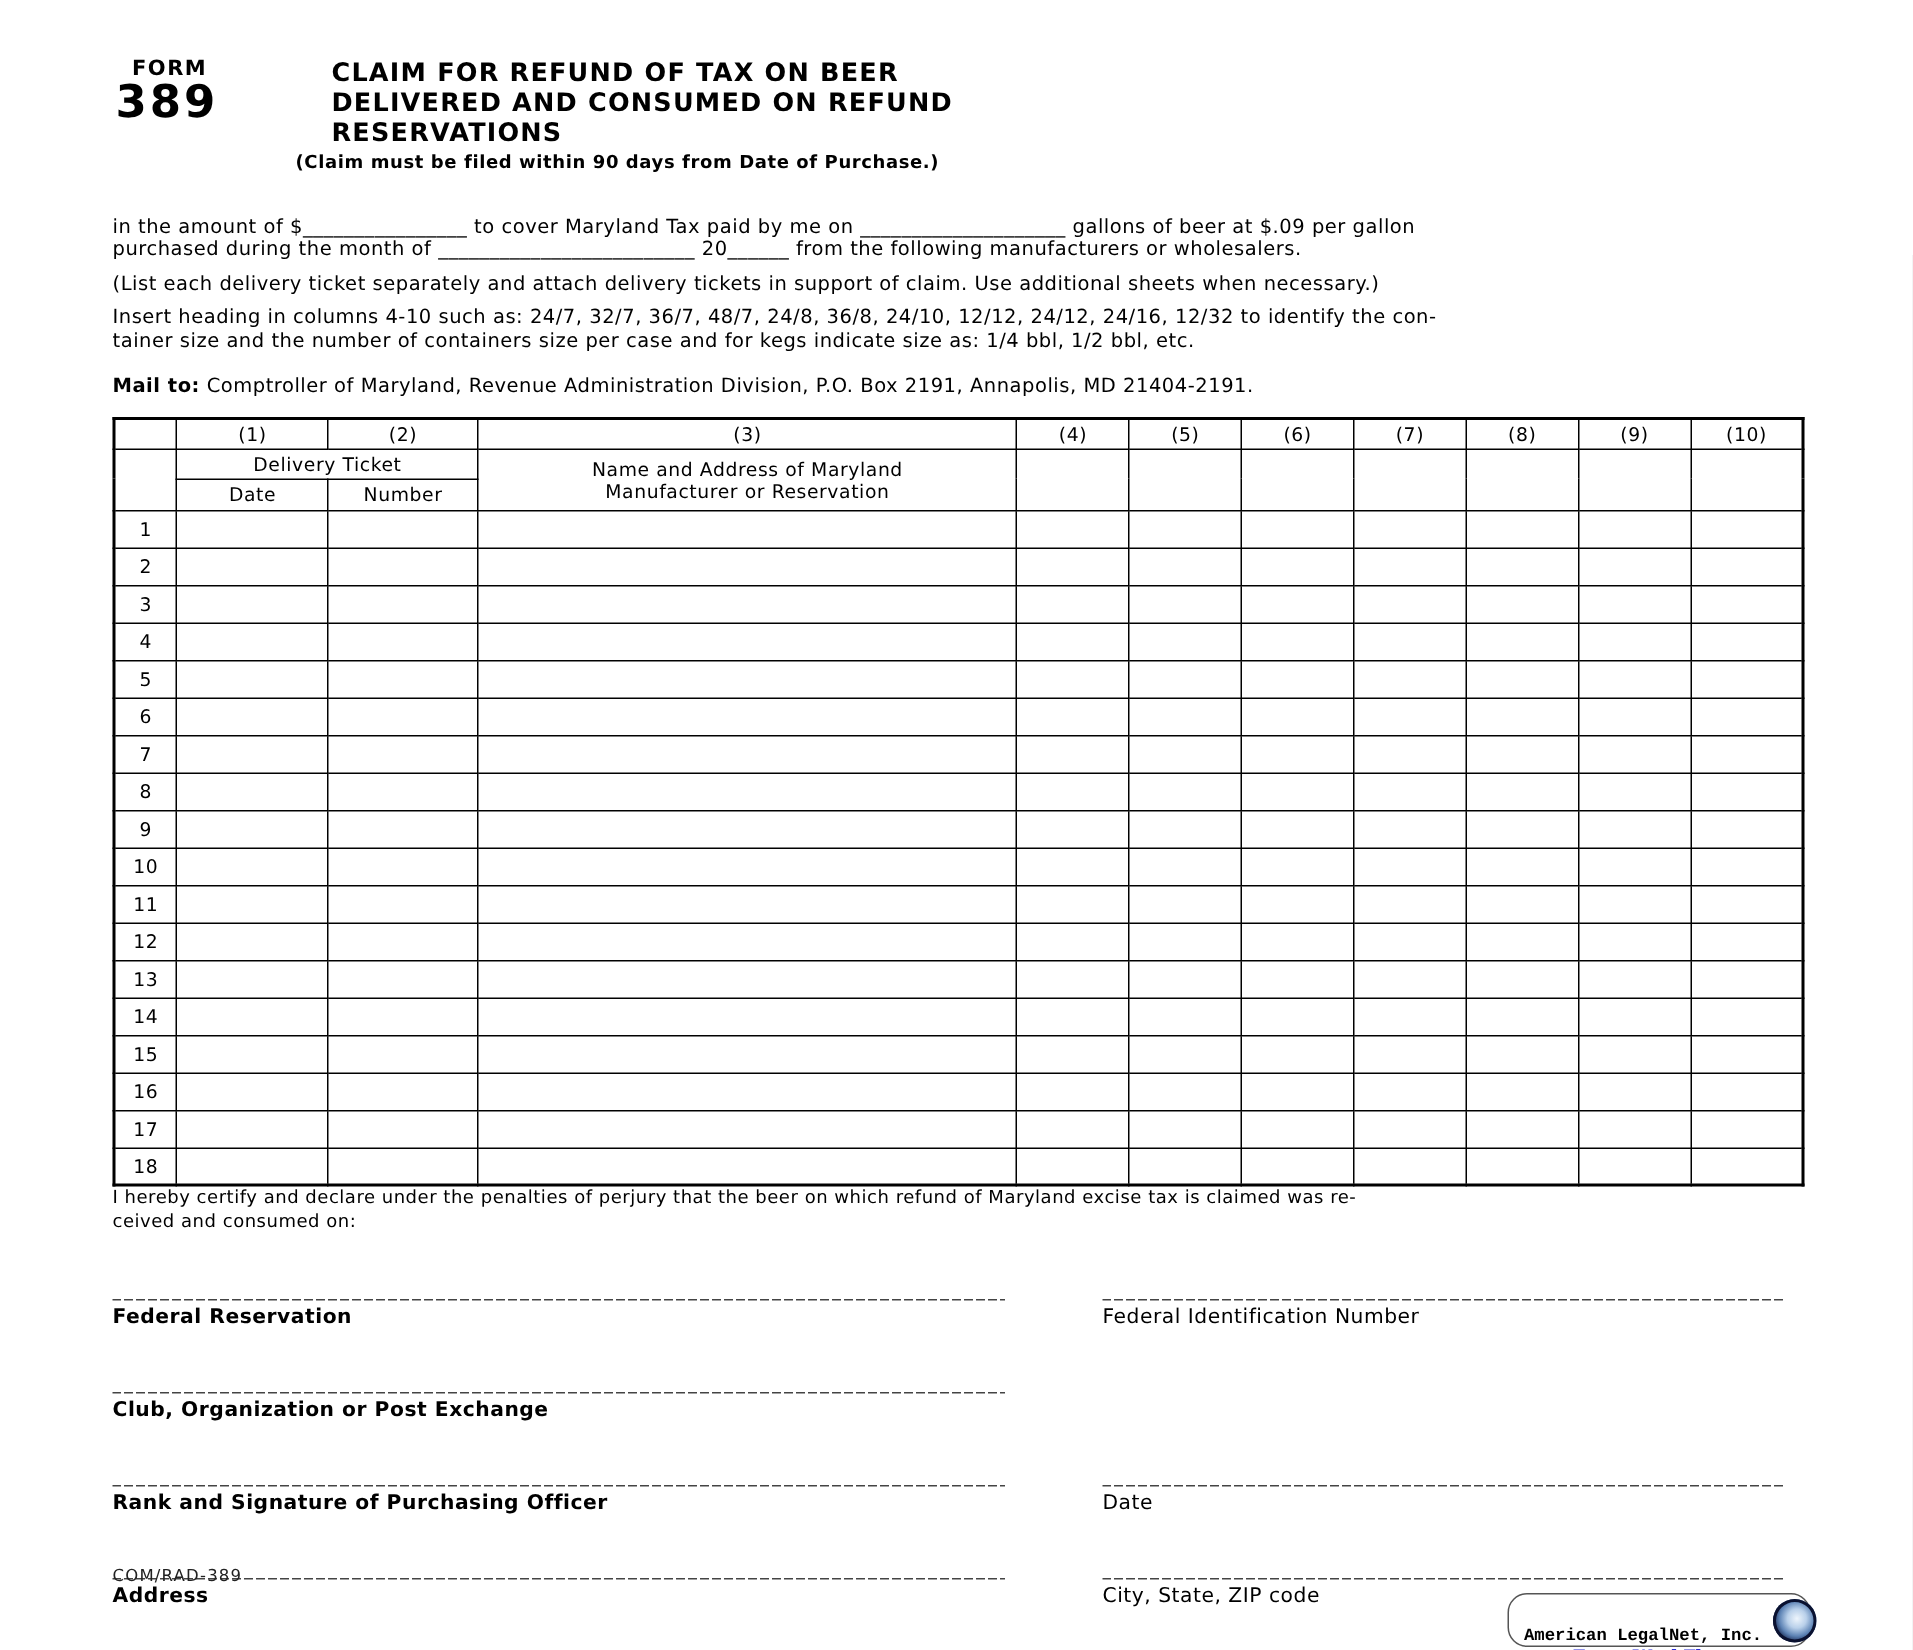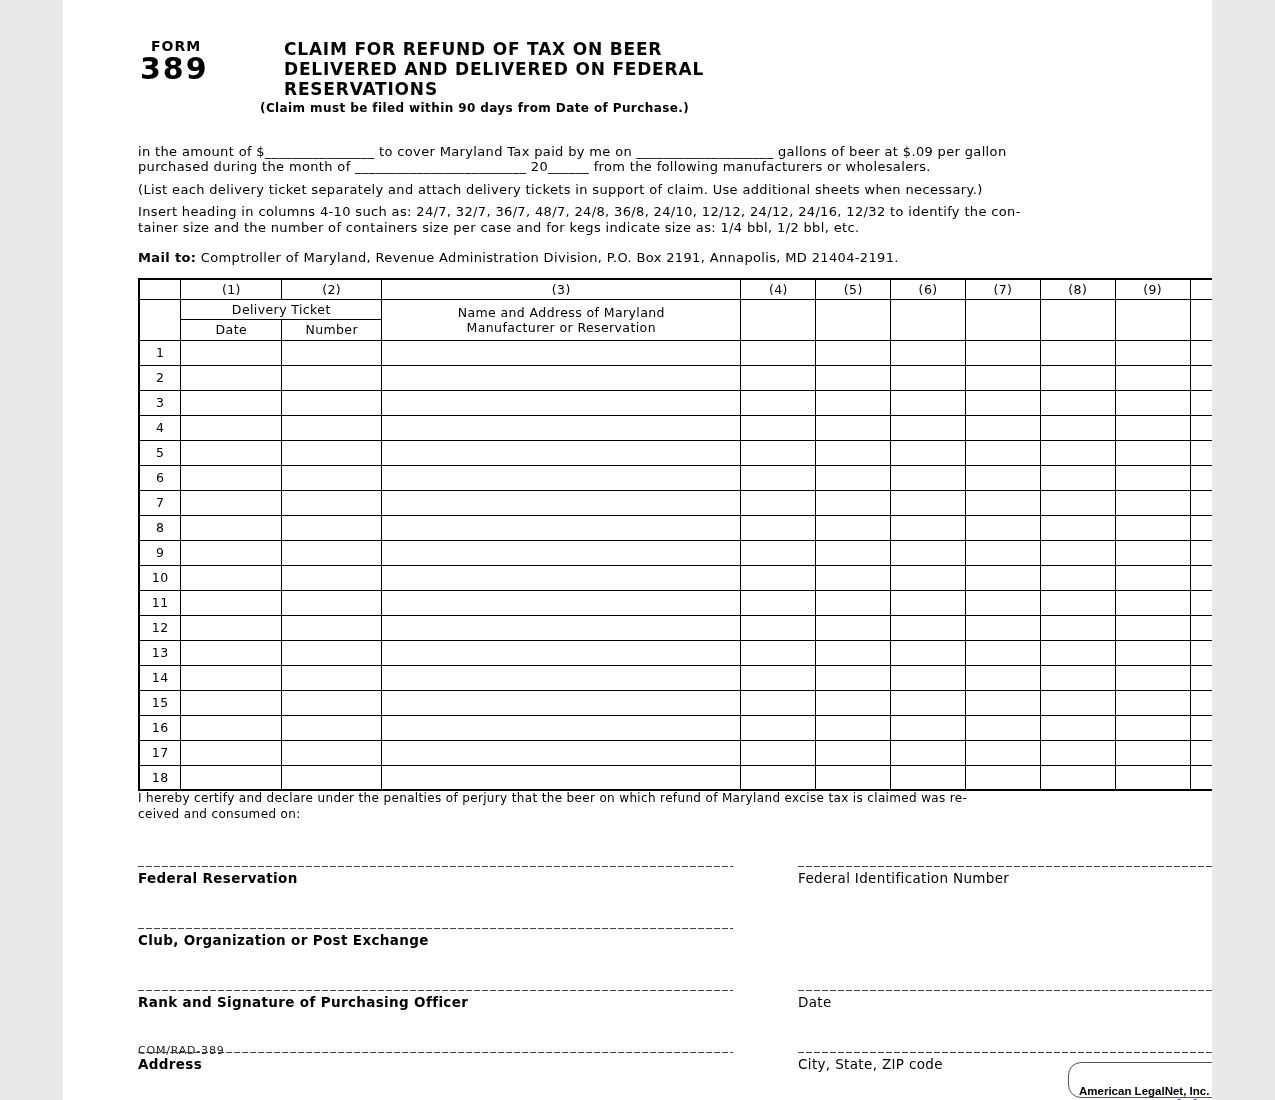--- a/index.html
+++ b/index.html
@@ -1,19 +1,19 @@
 <!DOCTYPE html>
 <html><head>
 <meta charset="utf-8">
 <style>
   * { margin:0; padding:0; box-sizing:border-box; }
   html,body { background:#e9e9e9; }
   .page {
     position:relative;
-    width:1149px; height:1100px;
+    width:1275px; height:1100px;
     background:#ffffff;
     font-family:"DejaVu Sans", sans-serif;
     color:#000;
     overflow:hidden;
     margin:0 auto;
   }
   .content { position:absolute; left:75px; top:38px; width:1128px; }
 
   
   .hdr { display:flex; }
@@ -70,42 +70,42 @@
   .form-code { position:absolute; left:75px; top:1044px; font-size:11px; letter-spacing:0.8px; color:#222; }
   .legalnet {
     position:absolute; left:1005px; top:1062px;
     width:202px; height:36px;
     border:1px solid #555; border-radius:13px;
     background:#fff;
     display:flex; align-items:center;
     padding:2px 5px 2px 10px;
   }
   .ln-text { flex:1; }
-  .ln-name { font-family:Liberation Sans, sans-serif; font-weight:bold; font-size:11.5px; white-space:nowrap;margin-top:35px; }
+  .ln-name { font-family:Liberation Mono, monospace; font-weight:bold; font-size:11.5px; white-space:nowrap;margin-top:35px; }
   .ln-url  { font-family:"DejaVu Serif", serif; font-weight:bold; font-size:11.5px; color:#2b2bd6; text-decoration:underline; white-space:nowrap; }
   .globe {
     width:29px; height:29px; flex:0 0 29px; border-radius:50%;
     background:radial-gradient(circle at 55% 45%, #eef5fc 0%, #b9d0ea 28%, #5c82b4 52%, #16244d 72%, #05070f 100%);
     box-shadow:inset 0 0 0 2px #0a1130;
   }
 </style>
 </head>
 <body>
 
 <div class="page">
   <div class="content">
 
     <div class="hdr">
       <div class="form-id">
         <div class="form-label">FORM</div>
         <div class="form-number">389</div>
       </div>
       <div class="title-block">
         <div class="title-line">CLAIM FOR REFUND OF TAX ON BEER</div>
-        <div class="title-line">DELIVERED AND DELIVERED ON FEDERAL</div>
+        <div class="title-line">DELIVERED AND CONSUMED ON REFUND</div>
         <div class="title-line">RESERVATIONS</div>
         <div class="subtitle">(Claim must be filed within 90 days from Date of Purchase.)</div>
       </div>
     </div>
 
     <div class="intro">
       <p class="p1">
         <br>
         <span>in the amount of $________________ to cover Maryland Tax paid by me on ____________________ gallons of beer at $.09 per gallon</span><br>
         <span>purchased during the month of _________________________ 20______ from the following manufacturers or wholesalers.</span>

